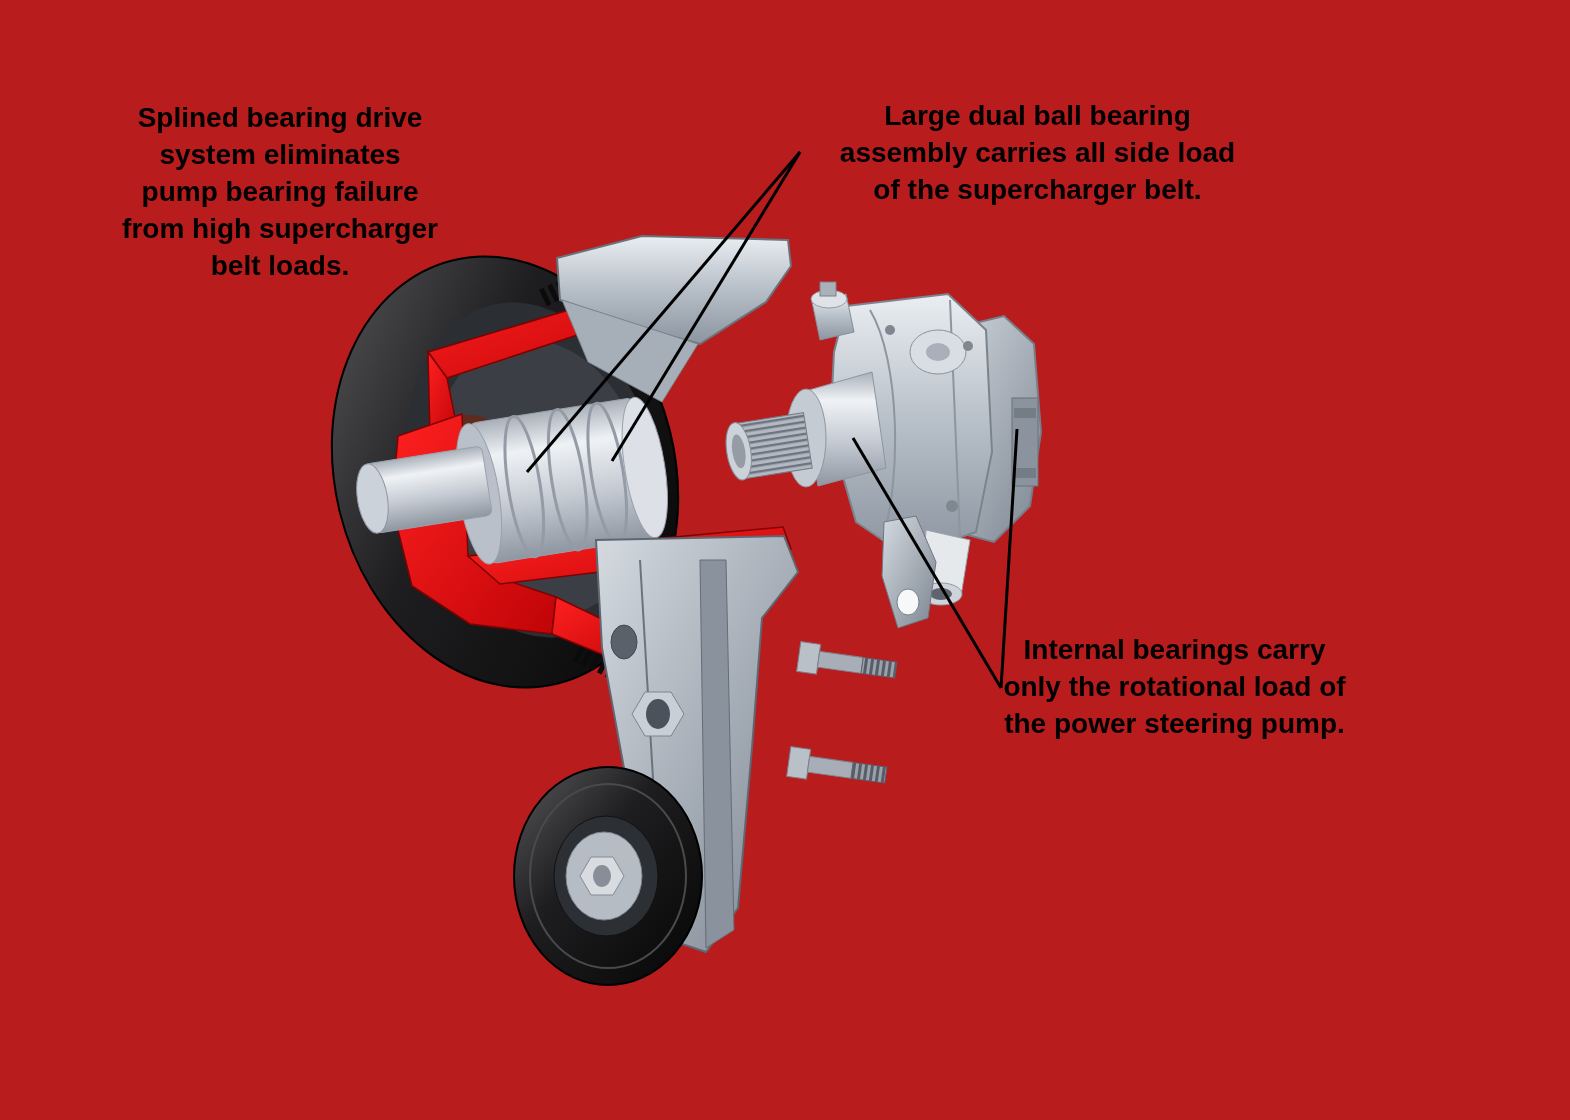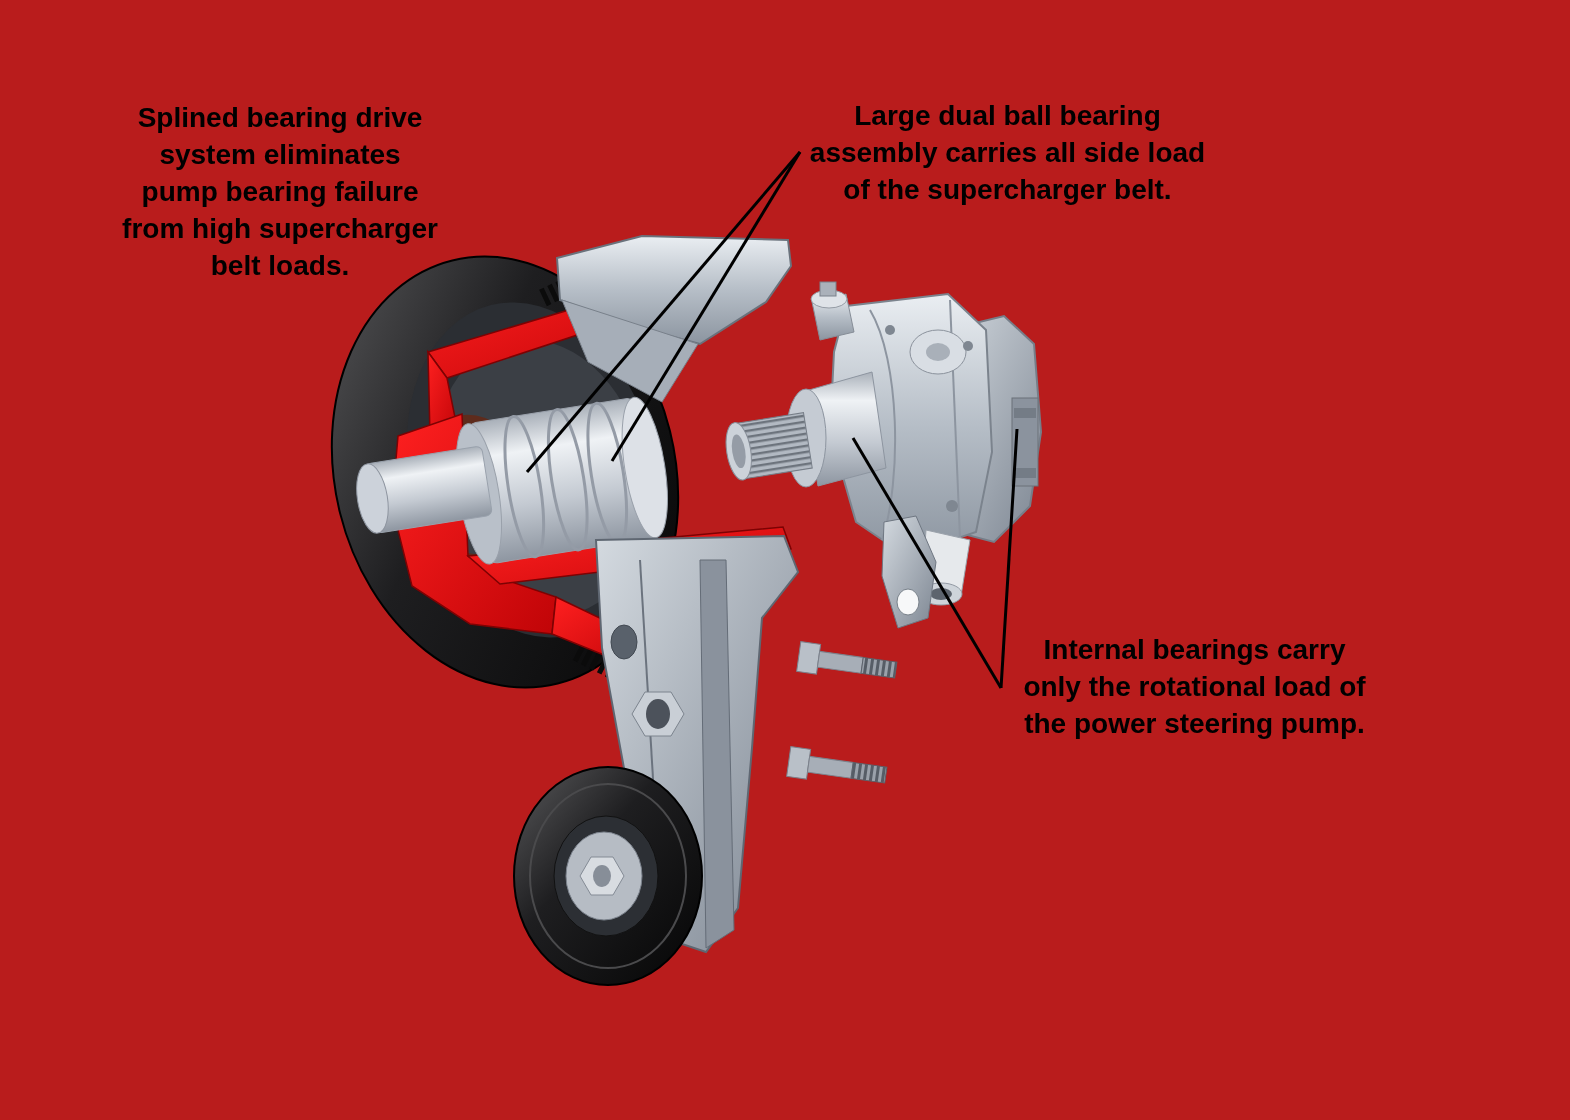--- a/index.html
+++ b/index.html
@@ -1,22 +1,22 @@
 <!DOCTYPE html>
 <html><head>
 <meta charset="utf-8">
 <style>
   html,body{margin:0;padding:0;background:#ffffff;}
   #stage{position:relative;width:1570px;height:1120px;background:#b91c1c;overflow:hidden;
          font-family:"Liberation Sans",sans-serif;}
   .callout{position:absolute;text-align:center;color:#000;
            font:700 28px/1.32 "Liberation Sans",sans-serif;white-space:pre-line;}
   #callout-splined{left:85px;top:100px;width:390px;}
-  #callout-dualball{left:775px;top:98px;width:465px;}
-  #callout-internal{left:972px;top:632px;width:445px;}
+  #callout-dualball{left:805px;top:98px;width:465px;}
+  #callout-internal{left:952px;top:632px;width:445px;}
   svg{position:absolute;left:0;top:0;}
 </style>
 </head>
 <body>
 
 <div id="stage">
 
 <svg viewBox="0 0 1570 1120" width="1570" height="1120">
   <defs>
     <linearGradient id="gBlack" x1="0" y1="0" x2="1" y2="1">

